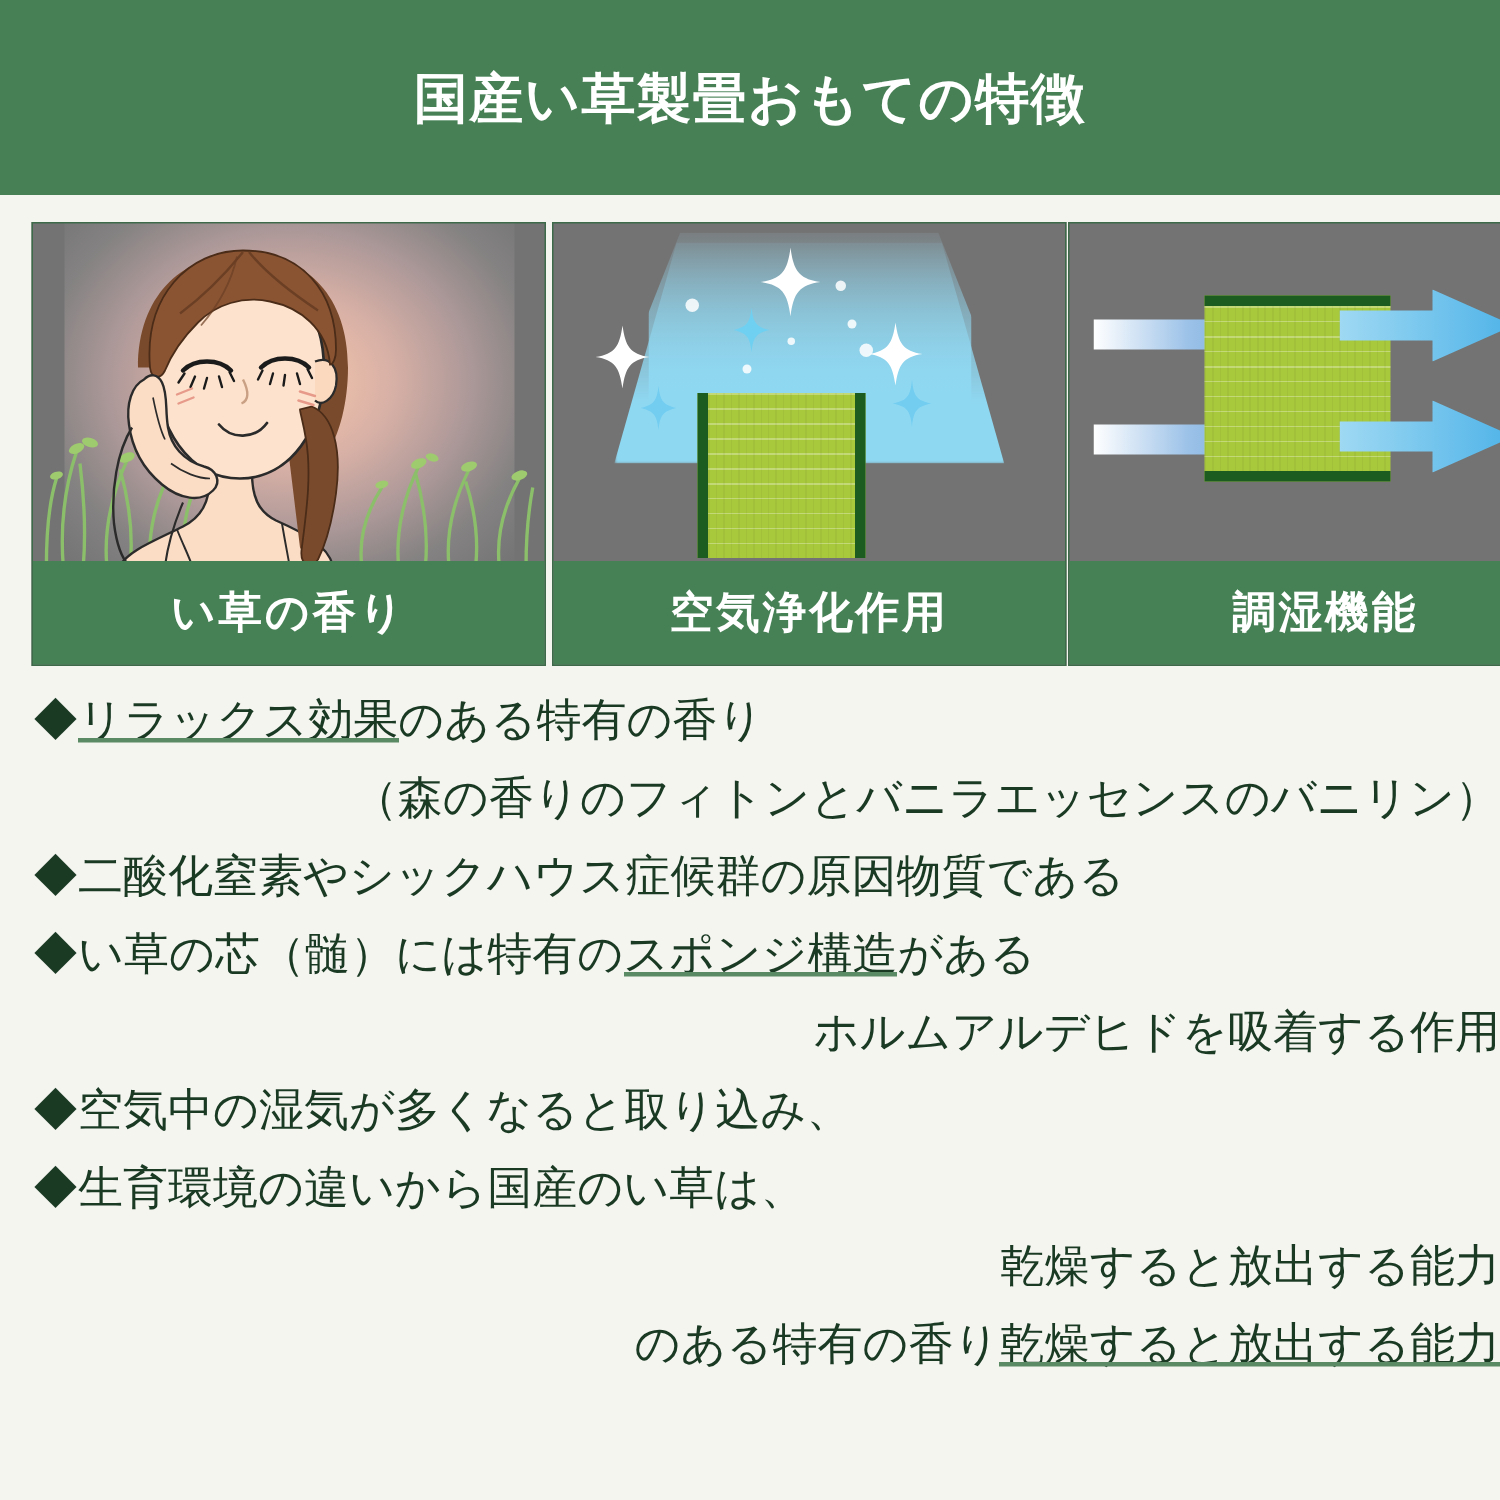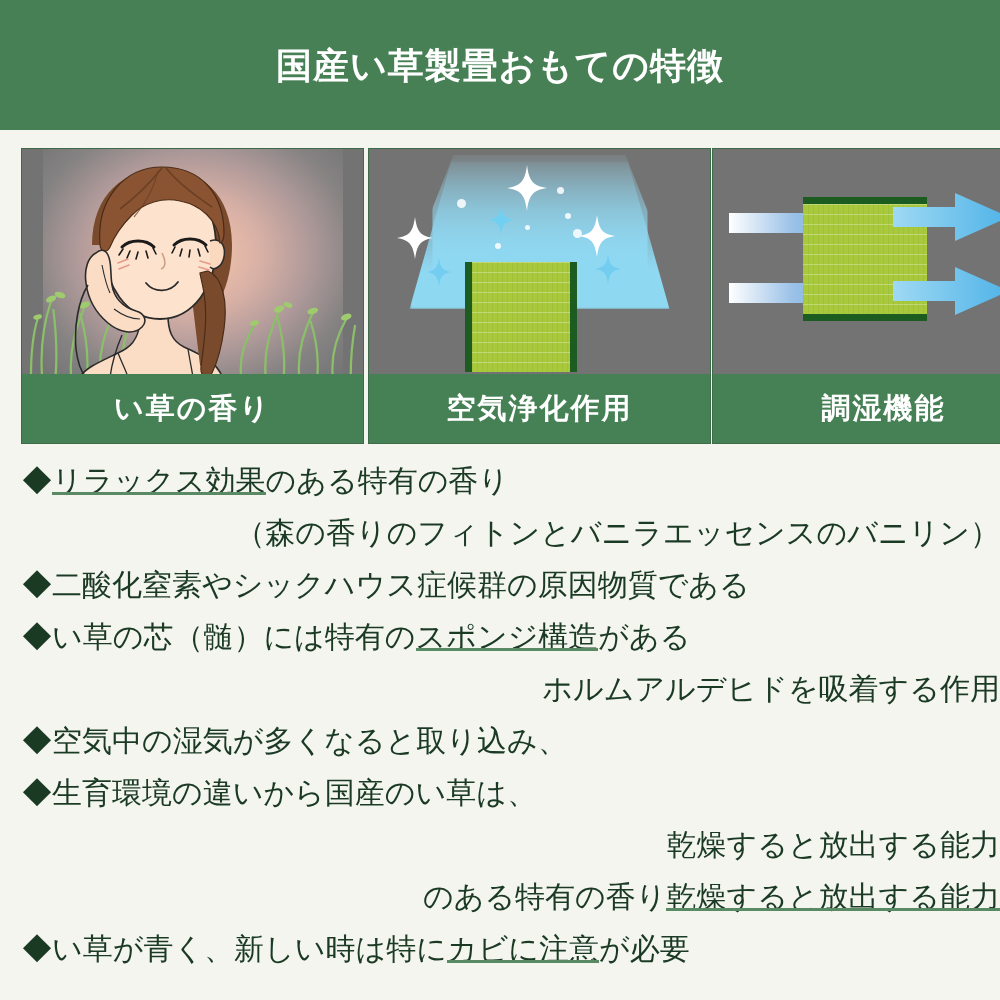--- a/index.html
+++ b/index.html
@@ -319,18 +319,15 @@
       <span class="dia">◆</span><span>生育環境の違いから国産のい草は、</span>
     </div>
 
     <div class="line cont">
       <span>乾燥すると放出する能力</span>
     </div>
     <div class="line cont">
       <span>のある特有の香り</span><span class="u">乾燥すると放出する能力</span>
     </div>
 
-    <div class="line lead">
-      <span class="dia">◆</span><span>い草が青く、新しい時は特に</span><span class="u">カビに注意</span><span>が必要</span>
-    </div>
 
   </div>
 </div>
 
 </body></html>

